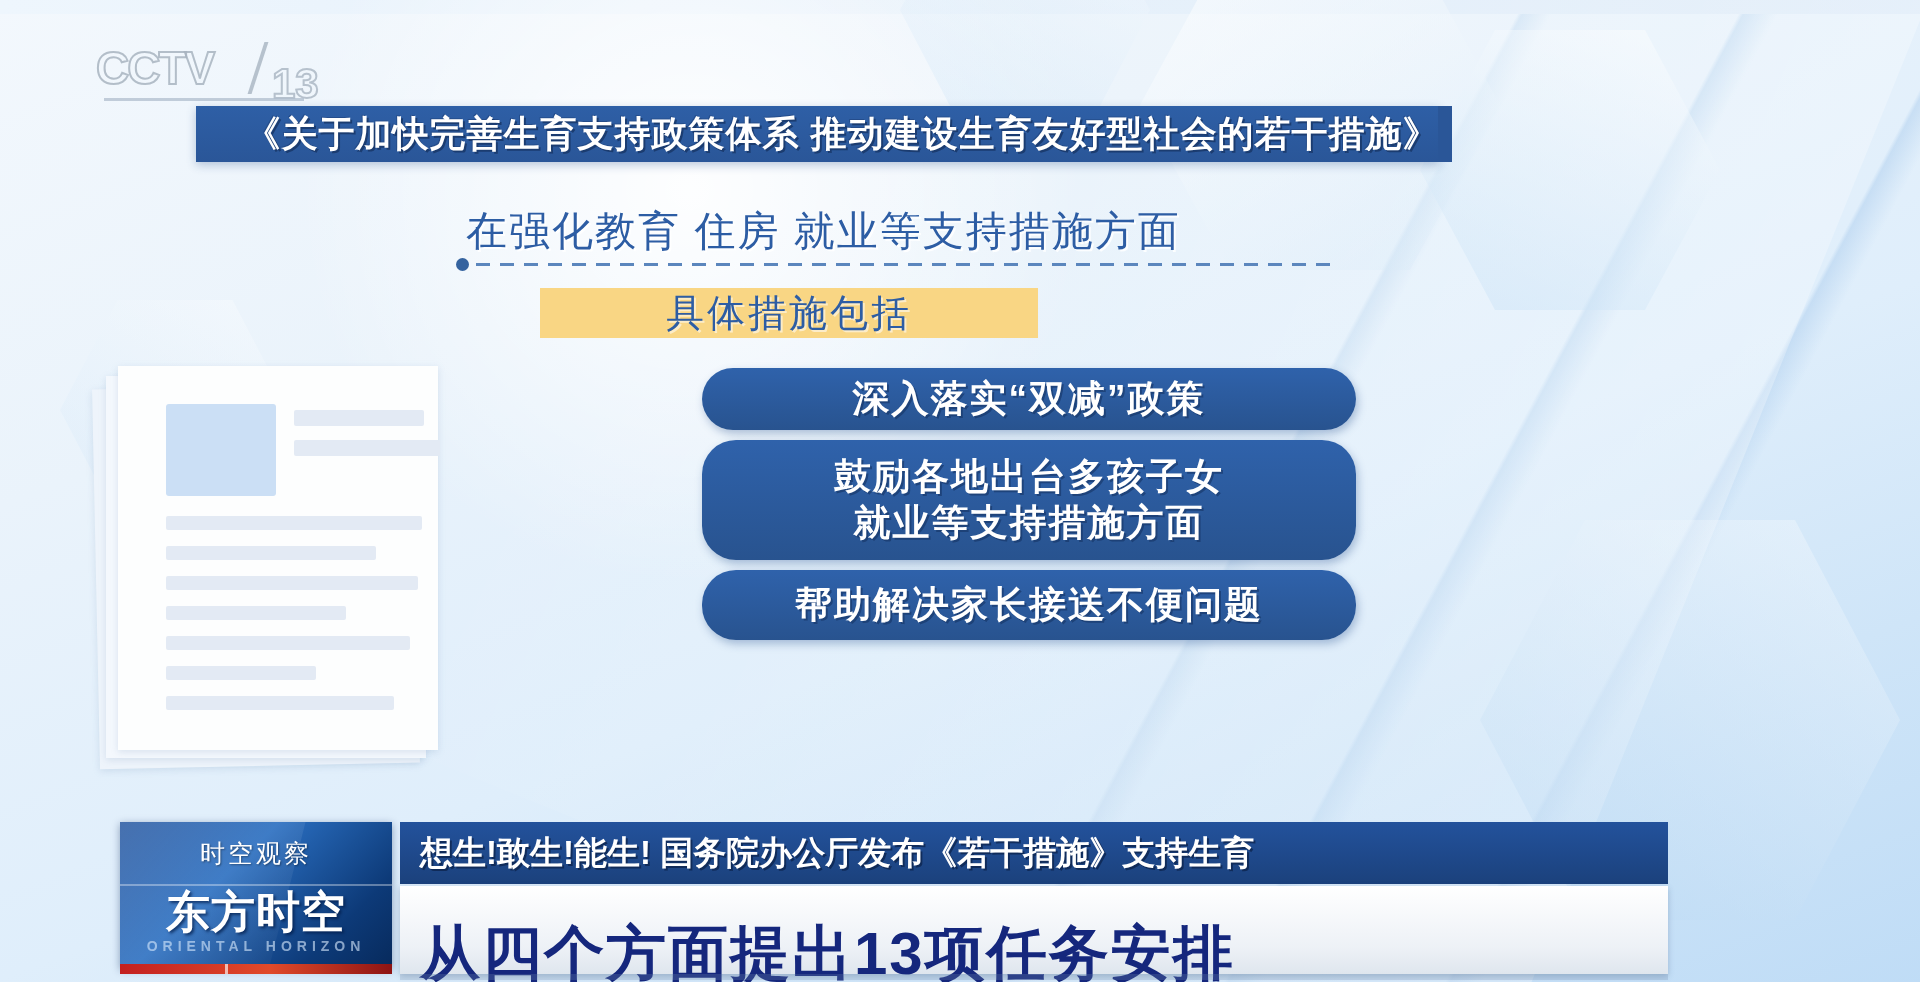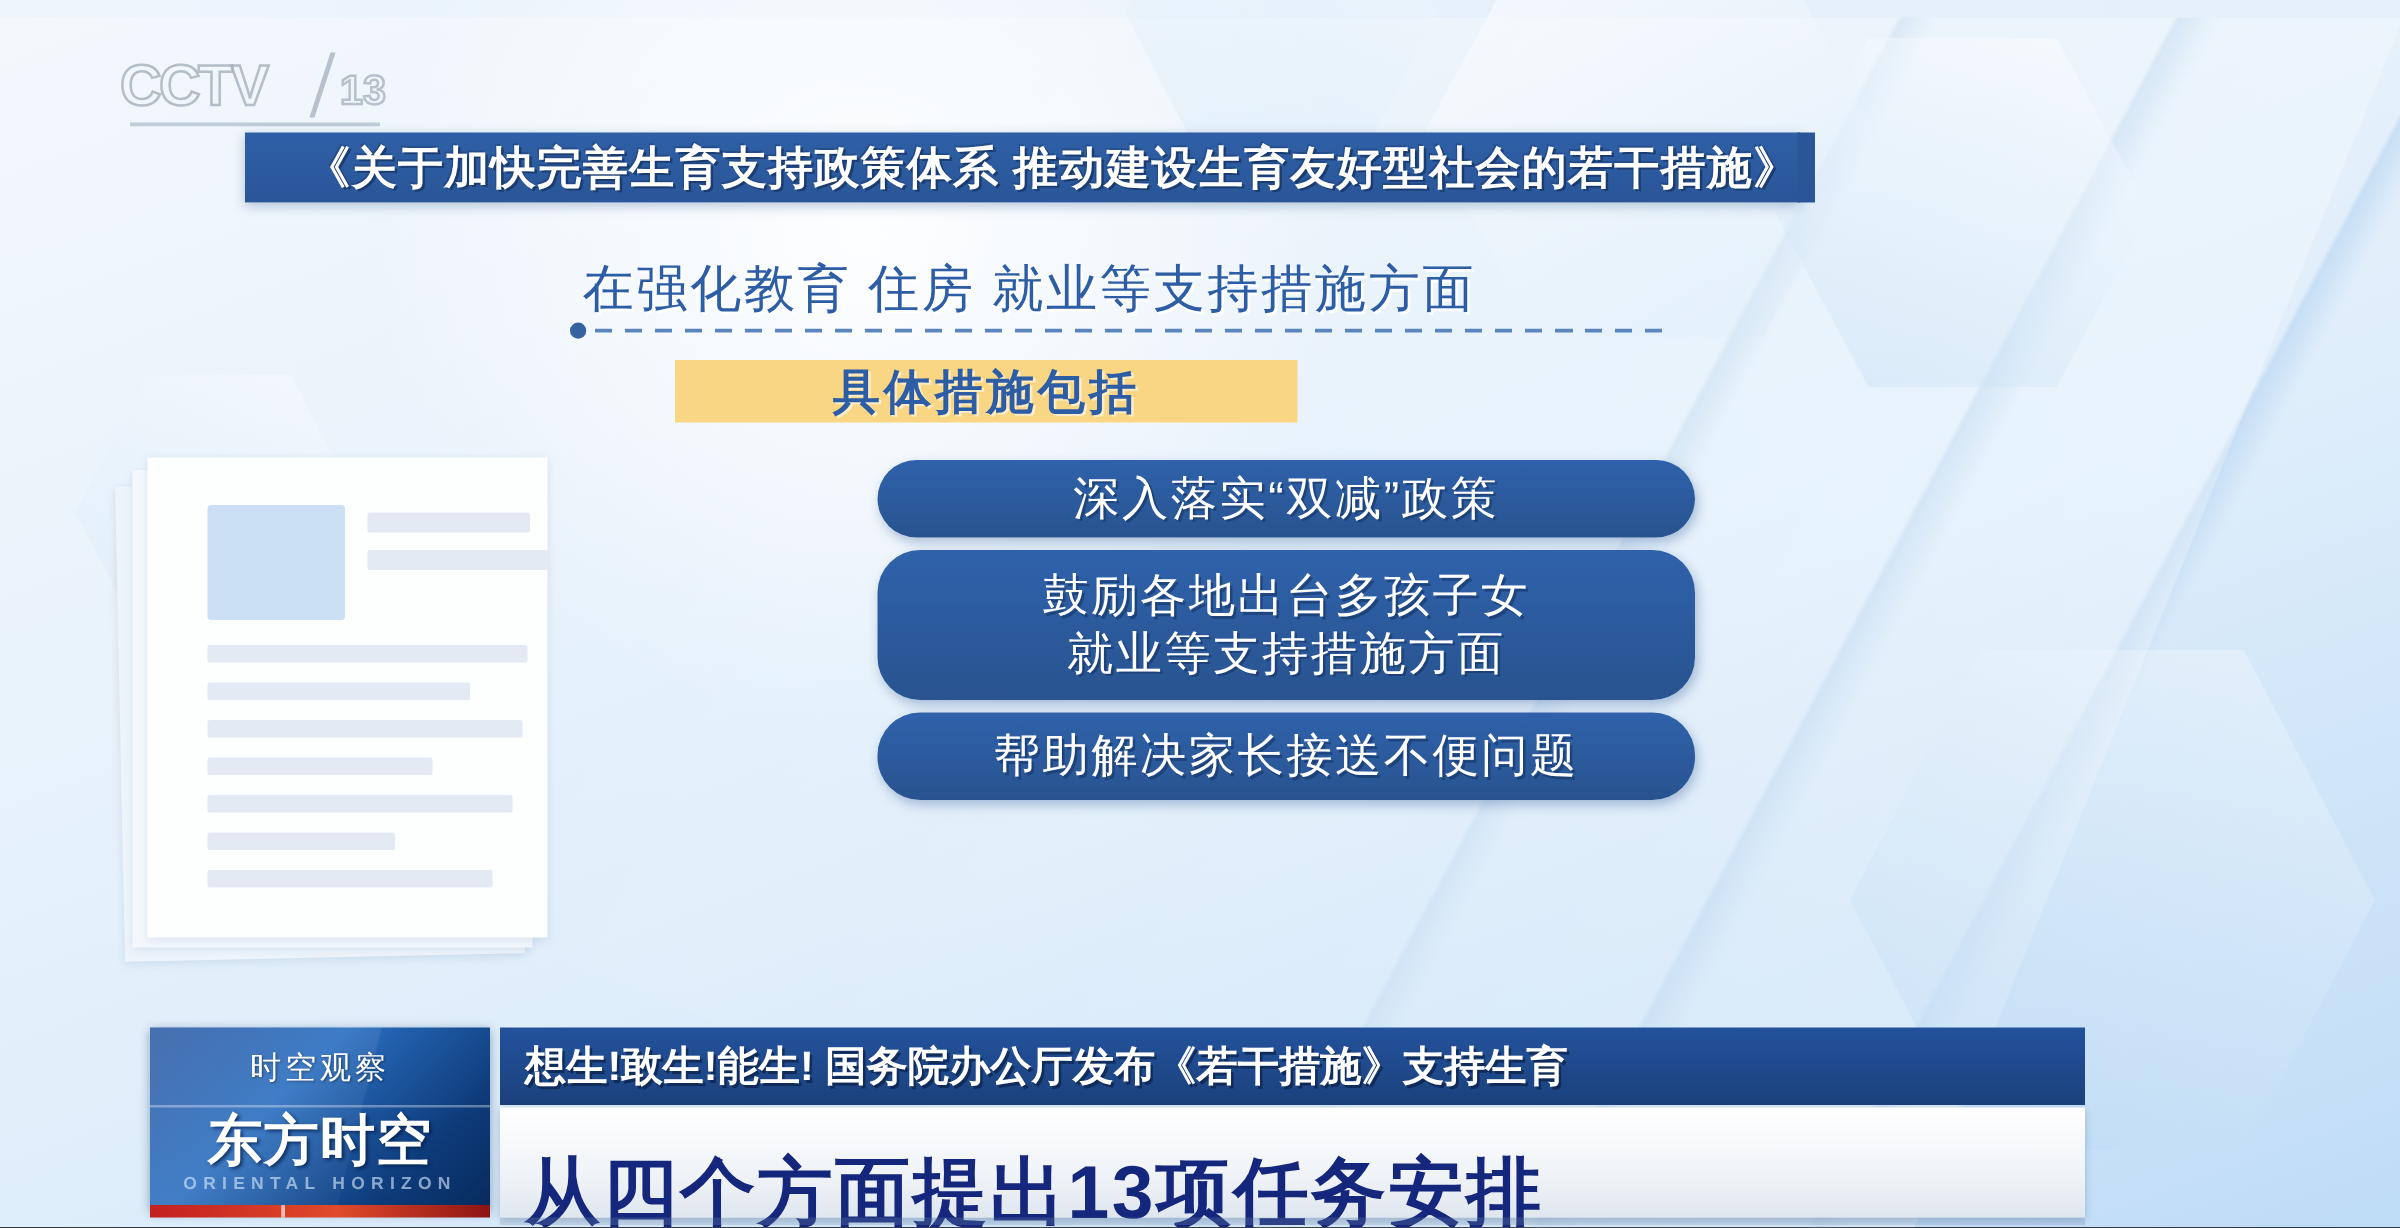--- a/index.html
+++ b/index.html
@@ -37,21 +37,21 @@
   .glow{width:900px;height:900px;top:-260px;left:240px;border-radius:50%;
         background:radial-gradient(circle,rgba(255,255,255,.92),rgba(255,255,255,0) 62%);}
   .band-top{width:1920px;height:14px;top:0;left:0;background:linear-gradient(to right,#eef6fd,#dceaf8);}
 
   
   #logo{position:absolute;left:96px;top:40px;width:230px;height:58px;}
   #logo .cctv{font-size:46px;font-weight:bold;letter-spacing:-2px;color:rgba(255,255,255,.0);
      -webkit-text-stroke:2px rgba(168,180,192,.85);font-family:"Liberation Sans",sans-serif;
      position:absolute;left:0;top:0;line-height:56px;}
   #logo .slash{position:absolute;left:160px;top:2px;width:4px;height:52px;background:rgba(168,180,192,.8);transform:skewX(-18deg);}
-  #logo .num{position:absolute;left:176px;top:4px;font-size:33px;font-weight:bold;color:transparent;
+  #logo .num{position:absolute;left:176px;top:16px;font-size:42px;font-weight:bold;color:transparent;
      -webkit-text-stroke:2px rgba(168,180,192,.8);line-height:56px;}
   #logo .bar{position:absolute;left:8px;top:58px;width:200px;height:3px;background:rgba(176,190,205,.75);}
   #logo .xin{position:absolute;left:122px;top:64px;font-size:30px;font-weight:bold;color:transparent;
      -webkit-text-stroke:1.6px rgba(158,172,188,.8);}
 
   
   #title-band{position:absolute;left:196px;top:106px;width:1244px;height:56px;
      background:linear-gradient(to bottom,#2e5fa6,#2a5698);
      box-shadow:0 3px 9px rgba(40,80,140,.3);}
   #title-band .cap{position:absolute;right:-12px;top:0;width:14px;height:56px;background:#2a5698;}
@@ -66,28 +66,28 @@
      text-shadow:2px 2px 0 rgba(255,255,255,.85);}
   #subrule{position:absolute;left:456px;top:258px;width:880px;height:12px;}
   #subrule .dot{position:absolute;left:0;top:0;width:13px;height:13px;border-radius:50%;background:#35639f;}
   #subrule .dash{position:absolute;left:20px;top:5px;width:860px;height:3px;
      background:repeating-linear-gradient(to right,#5b86bd 0 14px,rgba(0,0,0,0) 14px 24px);}
 
   
   #yellow-box{position:absolute;left:540px;top:288px;width:498px;height:50px;background:#f9d684;}
   #yellow-text{position:absolute;left:540px;top:286px;width:498px;height:54px;
      display:flex;align-items:center;justify-content:center;
-     font-size:38px;font-weight:bold;color:#2d5da4;letter-spacing:3px;
+     font-size:38px;font-weight:normal;color:#2d5da4;letter-spacing:3px;
      text-shadow:2px 2px 0 rgba(255,255,255,.55);}
 
   
   .pill{position:absolute;background:linear-gradient(to bottom,#2f62ab,#28538f);
         border-radius:34px;box-shadow:2px 4px 9px rgba(45,85,145,.35);
         display:flex;align-items:center;justify-content:center;flex-direction:column;}
-  .pill .line{font-size:37px;font-weight:normal;color:#fff;letter-spacing:2px;white-space:nowrap;line-height:46px;
+  .pill .line{font-size:37px;font-weight:bold;color:#fff;letter-spacing:2px;white-space:nowrap;line-height:46px;
         text-shadow:2px 2px 0 rgba(22,52,100,.6);}
   #pill1{left:702px;top:368px;width:654px;height:62px;}
   #pill2{left:702px;top:440px;width:654px;height:120px;}
   #pill3{left:702px;top:570px;width:654px;height:70px;}
 
   
   #doc{position:absolute;left:86px;top:362px;width:370px;height:420px;}
   #doc .sheet{position:absolute;background:#fbfcfe;box-shadow:0 2px 7px rgba(120,150,185,.22);}
   #doc .s3{left:10px;top:24px;width:320px;height:380px;background:#eef4fb;transform:rotate(-1.2deg);}
   #doc .s2{left:20px;top:14px;width:320px;height:382px;background:#f4f8fd;}

